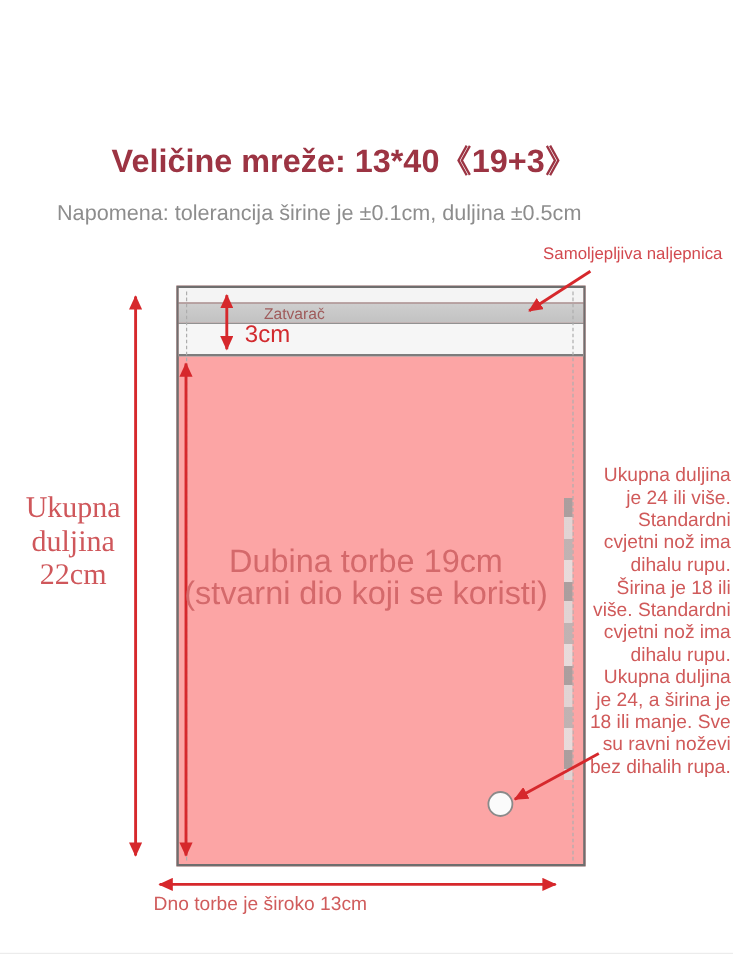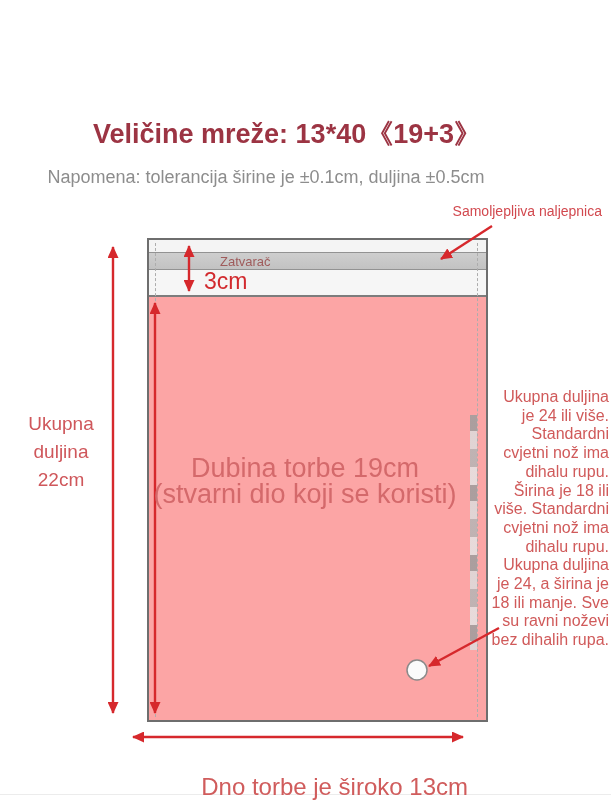--- a/index.html
+++ b/index.html
@@ -64,40 +64,40 @@
   .seal-strip {
     position:absolute; left:470px; top:415px; width:7px; height:235px;
     background:repeating-linear-gradient(to bottom,
       #9d9d9d 0 16px, #dcdcdc 16px 34px, #b5b5b5 34px 52px, #e4e4e4 52px 70px);
     opacity:0.85; z-index:1;
   }
 
   
   .flap-dim {
     position:absolute; left:204px; top:268px;
-    font-size:23px; color:#d22a2e; z-index:3;
+    font-size:20px; color:#d22a2e; z-index:3;
   }
   .left-dim {
     position:absolute; left:8px; top:410px; width:106px;
-    text-align:center; font-size:19px; line-height:28px; color:#cf575b;
-    white-space:pre-line; z-index:3;
+    text-align:center; font-size:25px; line-height:28px; color:#cf575b;
+    white-space:pre-line; z-index:3;font-family:Liberation Serif, serif;
   }
   .depth-label {
     position:absolute; left:140px; top:455px; width:330px;
     text-align:center; font-size:27px; line-height:26px; color:#d4696b;
     white-space:pre-line; z-index:3;
   }
   .right-note {
     position:absolute; left:471px; top:388px; width:138px;
     text-align:right; font-size:16px; line-height:18.7px; color:#d05a5a;
     white-space:pre-line; z-index:3;
   }
   .bottom-label {
-    position:absolute; left:128px; top:773px; width:340px;
-    text-align:right; font-size:24px; color:#d05c5c; z-index:3;
+    position:absolute; left:128px; top:745px; width:340px;
+    text-align:left; font-size:16px; color:#d05c5c; z-index:3;
   }
 
   .arrow-overlay { position:absolute; left:0; top:0; z-index:2; pointer-events:none; }
 
   .bottom-rule {
     position:absolute; left:0; top:794px; width:611px; height:0;
     border-top:1px solid #ececec;
   }
 </style>
 </head>

